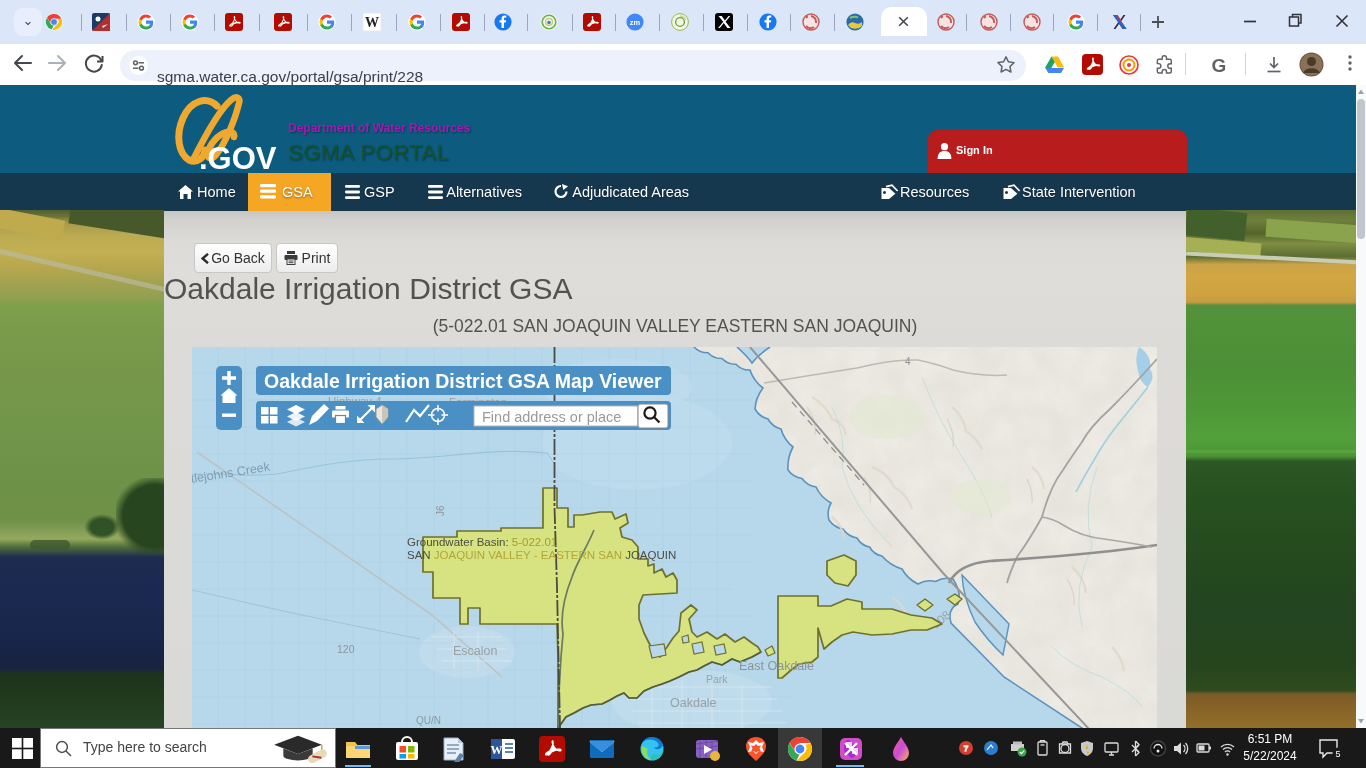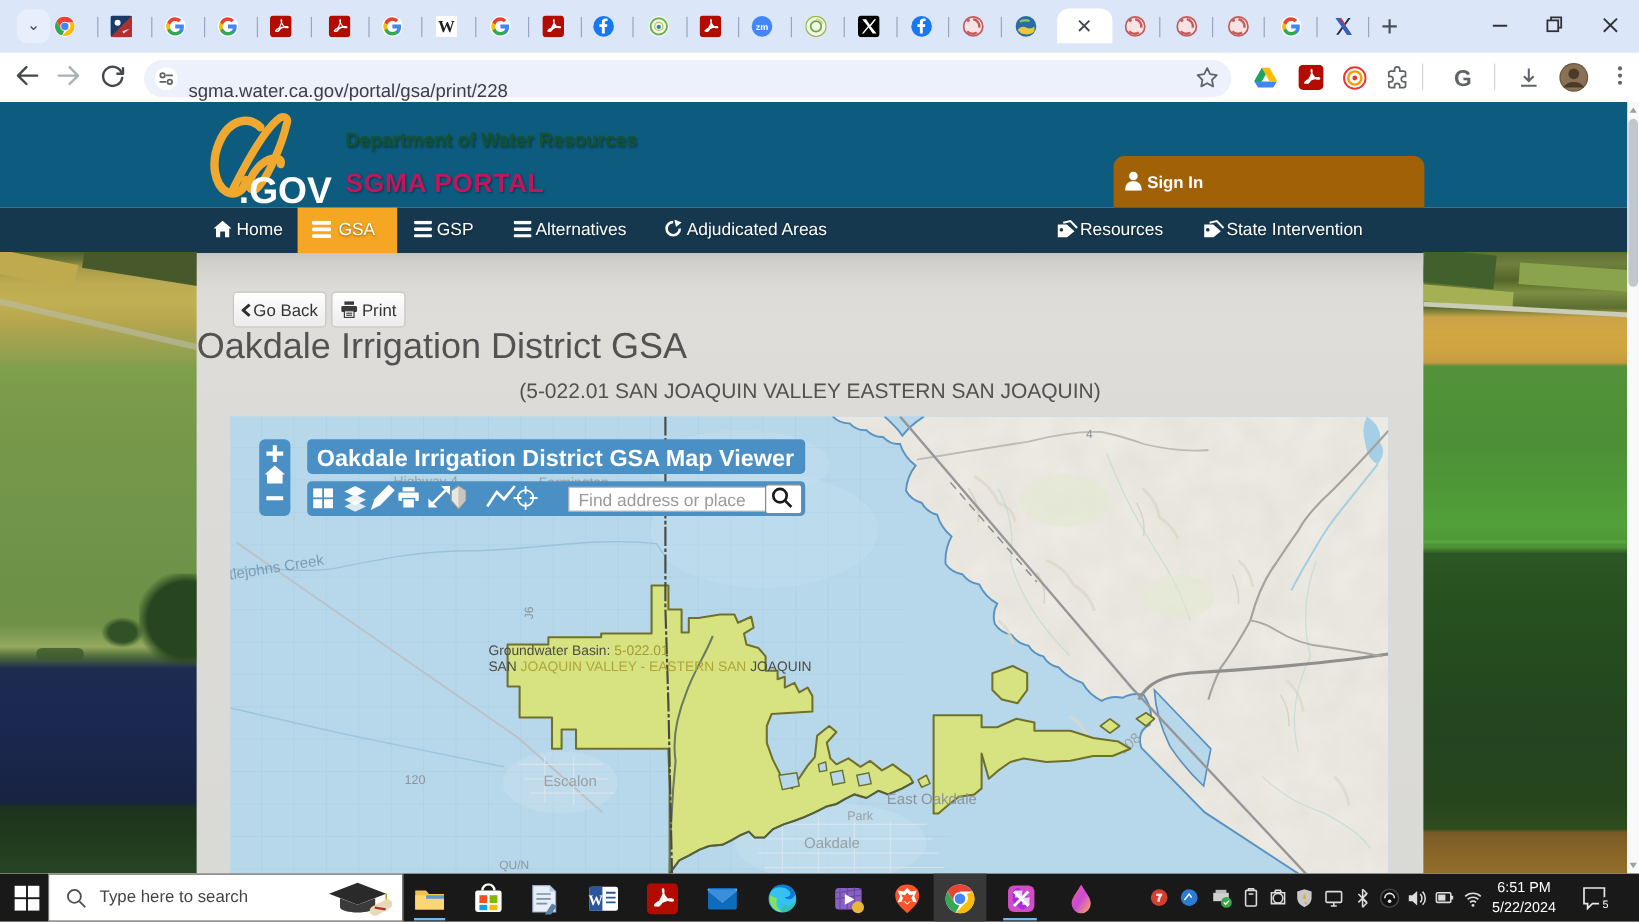--- a/index.html
+++ b/index.html
@@ -8,21 +8,21 @@
 .tabsep{position:absolute;top:14px;width:1px;height:17px;background:#9aa6bf}
 .favtab{position:absolute;top:13px;width:18px;height:18px}
 #activetab{position:absolute;width:46px;height:29px;top:7px;background:#fff;border-radius:10px 10px 0 0}
 #tabsearch{position:absolute;left:14px;top:8px;width:28px;height:28px;border-radius:9px;background:#e8eefb;color:#39456b;text-align:center;line-height:26px;font-size:13px}
 #urlpill{position:absolute;left:120px;top:50px;width:906px;height:31px;border-radius:16px;background:#edf1fb}
 #urltxt{position:absolute;left:157px;top:68px;font-size:15.5px;color:#3a3f47}
 
 #page{position:absolute;left:0;top:85px;width:1366px;height:643px;background:#e8e7e3;overflow:hidden}
 #header{position:absolute;left:0;top:0;width:1366px;height:88px;background:#0d5c80}
 #navbar{position:absolute;left:0;top:88px;width:1366px;height:38px;background:#16384f}
-#signin{position:absolute;left:928px;top:45px;width:259px;height:43px;background:#a16207;border-radius:9px 9px 0 0;color:#fff;font-weight:bold;font-size:14px}
+#signin{position:absolute;left:928px;top:45px;width:259px;height:43px;background:#b91c1c;border-radius:9px 9px 0 0;color:#fff;font-weight:bold;font-size:11px}
 .navitem{position:absolute;top:88px;height:38px;line-height:38px;color:#fff;font-size:14.5px;text-shadow:0 1px 2px rgba(0,0,0,.45);white-space:nowrap}
 #gsaitem{position:absolute;left:248px;top:88px;width:83px;height:38px;background:#f5a623;color:#fff;line-height:38px;font-size:14.5px;text-shadow:0 1px 2px rgba(0,0,0,.45)}
 
 #photoL{position:absolute;left:0;top:125px;width:164px;height:518px;overflow:hidden;background:linear-gradient(180deg,#50602f 0%,#6a7136 1.2%,#a89a49 2.5%,#bcab51 5%,#c2b053 8%,#b7a74e 11%,#a3a24f 14%,#90a050 17%,#7fa04c 18.5%,#7c9c4c 22%,#779849 30%,#719549 42%,#6d9147 55%,#6f9148 60%,#7e9b53 61.5%,#94a95e 63.5%,#516f3a 65%,#1e2c50 67%,#1b2850 74%,#192549 83%,#18233f 88.5%,#1e331c 89.5%,#203a1d 94%,#264423 100%)}
 #photoR{position:absolute;left:1186px;top:125px;width:170px;height:518px;overflow:hidden;background:linear-gradient(180deg,#5d7034 0%,#6f7f3c 2%,#546529 4.5%,#7e8e44 6.5%,#5c6e31 9%,#caa348 10.5%,#d2a743 13%,#cfa440 16%,#c49b41 17.8%,#55913d 18.4%,#4f9237 22%,#4c8f36 30%,#4f9838 38%,#52a03a 44%,#4c9436 47.5%,#2c5826 48.5%,#27511f 55%,#254b1e 65%,#224420 78%,#26451d 88%,#2f4c1e 92.8%,#7a5b28 93.4%,#8a6627 97%,#936f2b 100%)}
 #scrollbar{position:absolute;left:1356px;top:0;width:10px;height:643px;background:#f8f9fb}
 #scrollthumb{position:absolute;left:1357px;top:14px;width:8px;height:140px;background:#c2c6ce;border-radius:4px}
 
 #content{position:absolute;left:164px;top:126px;width:1022px;height:602px;background:linear-gradient(180deg,#c6c6c4 0%,#d2d1cd 1.5%,#dcdbd7 5%,#dedddA 10%,#dcdbd7 22%,#d9d9d6 100%)}
 .btn{position:absolute;top:32px;height:30px;background:linear-gradient(#ffffff,#ececec);border:1px solid #c7c7c7;border-radius:4px;color:#333;font-size:14px;line-height:28px;text-align:center}
@@ -246,22 +246,22 @@
 <div id="page">
   <div id="header"></div>
 
   <svg style="position:absolute;left:171px;top:9px" width="110" height="78" viewBox="0 0 110 78">
     <g fill="none" stroke="#f0a92e" stroke-linecap="round">
       <path d="M46,12 C36,2 20,6 12,24 C4,42 8,60 18,66 C26,70 33,64 34,56" stroke-width="7"></path>
       <path d="M22,66 C33,44 48,16 60,6 C65,1 70,4 68,9 C64,26 54,50 45,61 C41,66 36,65 37,59 C38,51 47,40 56,38 C61,37 64,39 63,43" stroke-width="6.5"></path>
     </g>
     <text x="28" y="75" fill="#fff" font-size="31" font-weight="bold" font-family="Liberation Sans,sans-serif">.GOV</text>
   </svg>
-  <div style="position:absolute;left:288px;top:24px;color:#14532d;font-weight:bold;font-size:16px;text-shadow:1px 1px 2px rgba(0,0,0,.4)">Department of Water Resources</div>
-  <div style="position:absolute;left:288px;top:55px;color:#be185d;font-weight:bold;font-size:22px;letter-spacing:.5px;text-shadow:1px 1px 2px rgba(0,0,0,.4)">SGMA PORTAL</div>
+  <div style="position:absolute;left:288px;top:36px;color:#a21caf;font-weight:bold;font-size:12px;text-shadow:1px 1px 2px rgba(0,0,0,.4)">Department of Water Resources</div>
+  <div style="position:absolute;left:288px;top:55px;color:#14532d;font-weight:normal;font-size:22px;letter-spacing:.5px;text-shadow:1px 1px 2px rgba(0,0,0,.4)">SGMA PORTAL</div>
   <div id="signin">
       <svg style="position:absolute;left:8px;top:12px" width="17" height="17" viewBox="0 0 16 16" fill="#fff">
         <circle cx="8" cy="4.4" r="3.4"></circle>
         <path d="M1.5 16 C1.5 10.5 4 8.5 8 8.5 C12 8.5 14.5 10.5 14.5 16 Z"></path>
       </svg>
       <span style="position:absolute;left:28px;top:14px">Sign In</span>
     </div>
   <div id="navbar"></div>
   <div id="gsaitem">
       <svg style="position:absolute;left:12px;top:11px" width="16" height="15" viewBox="0 0 16 15" fill="#fff">

